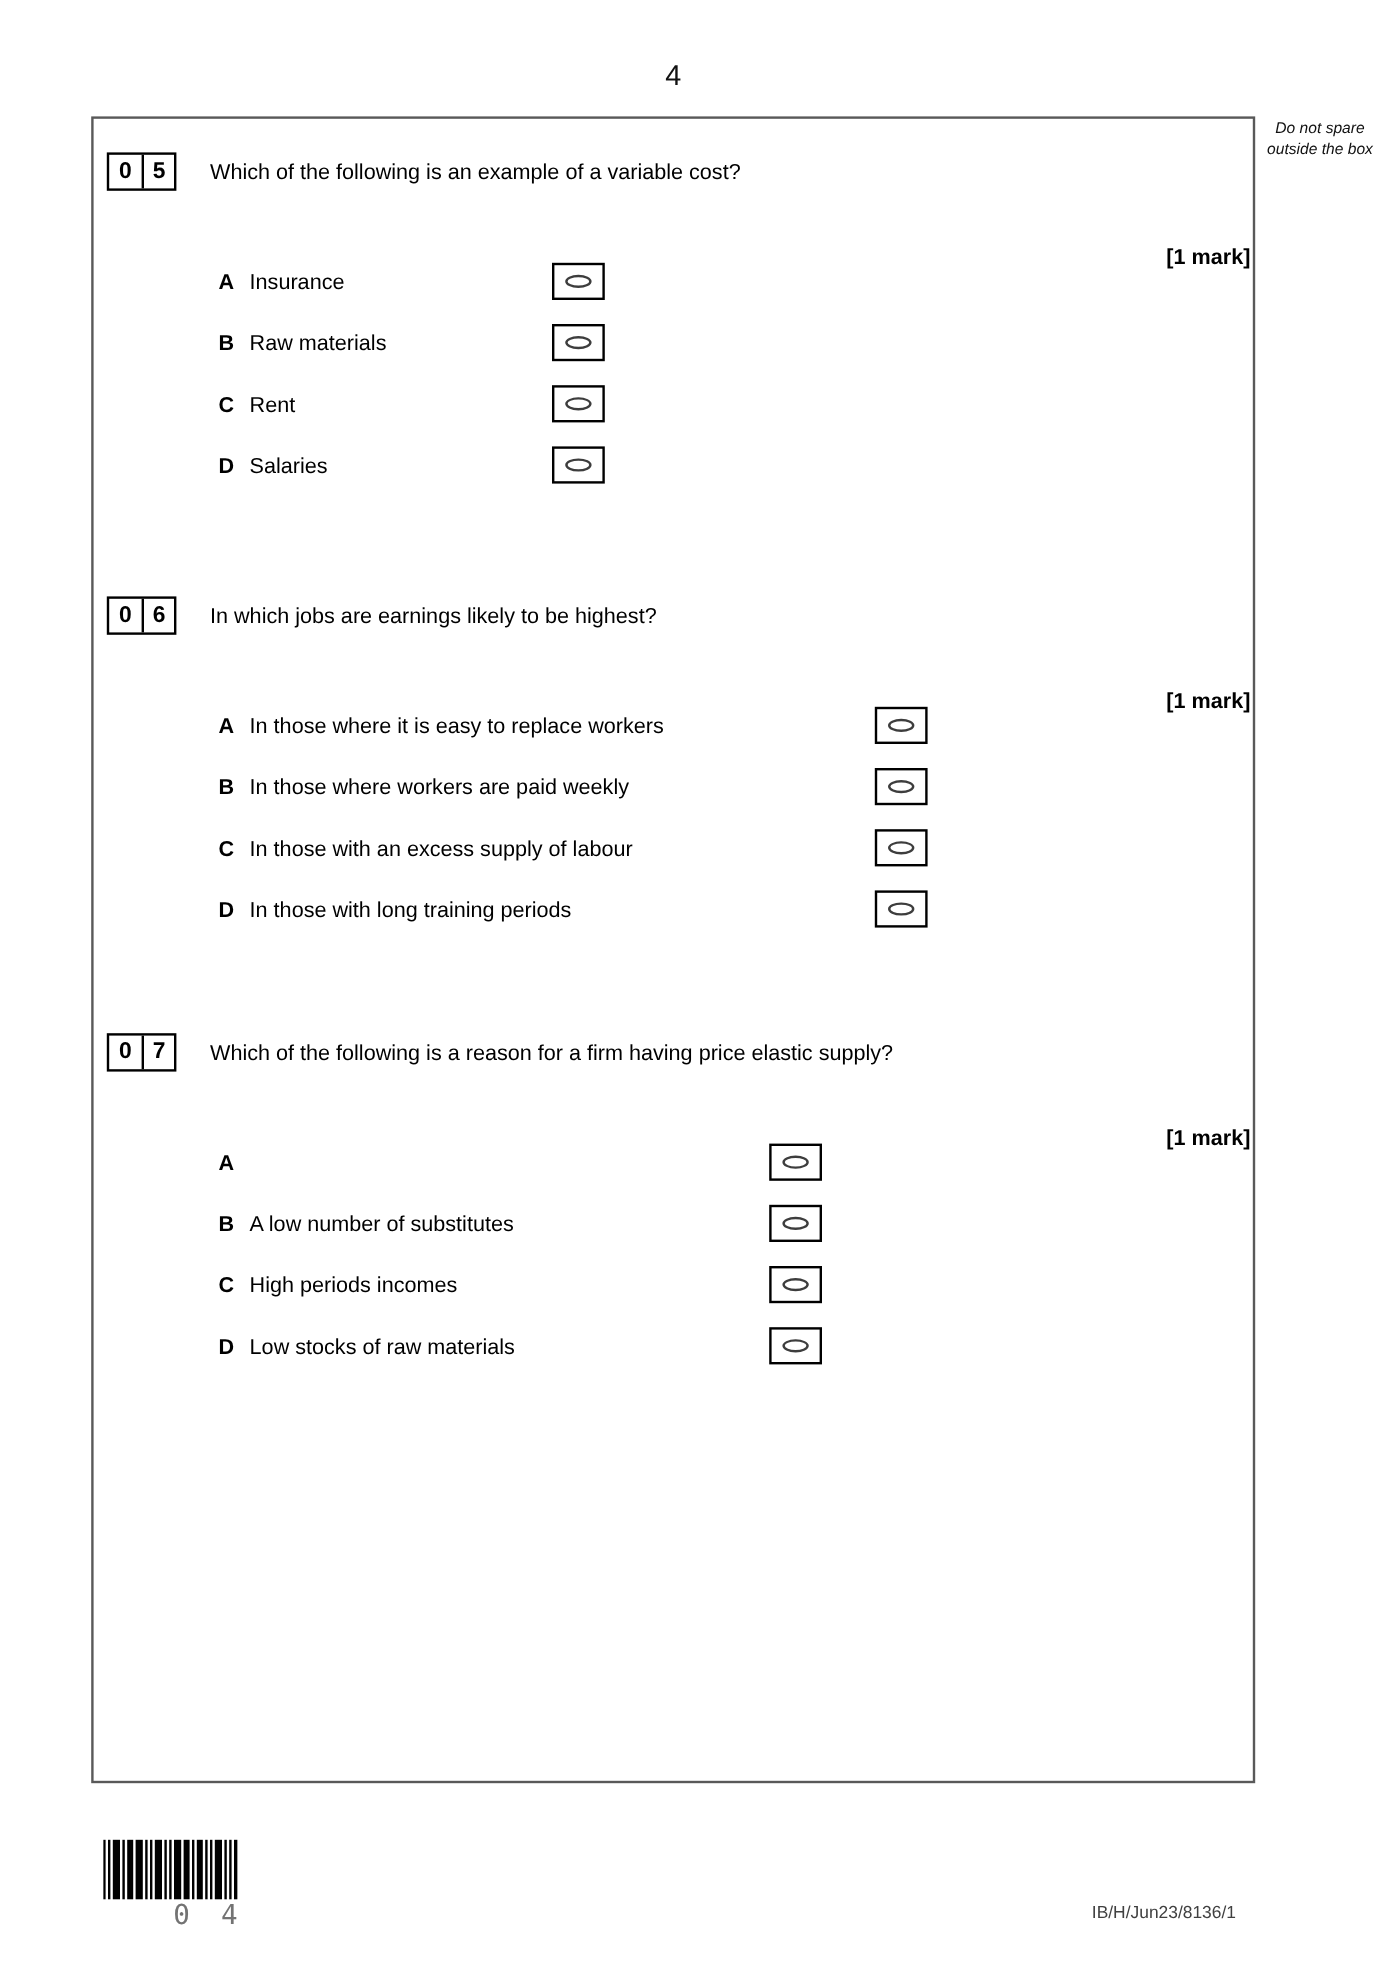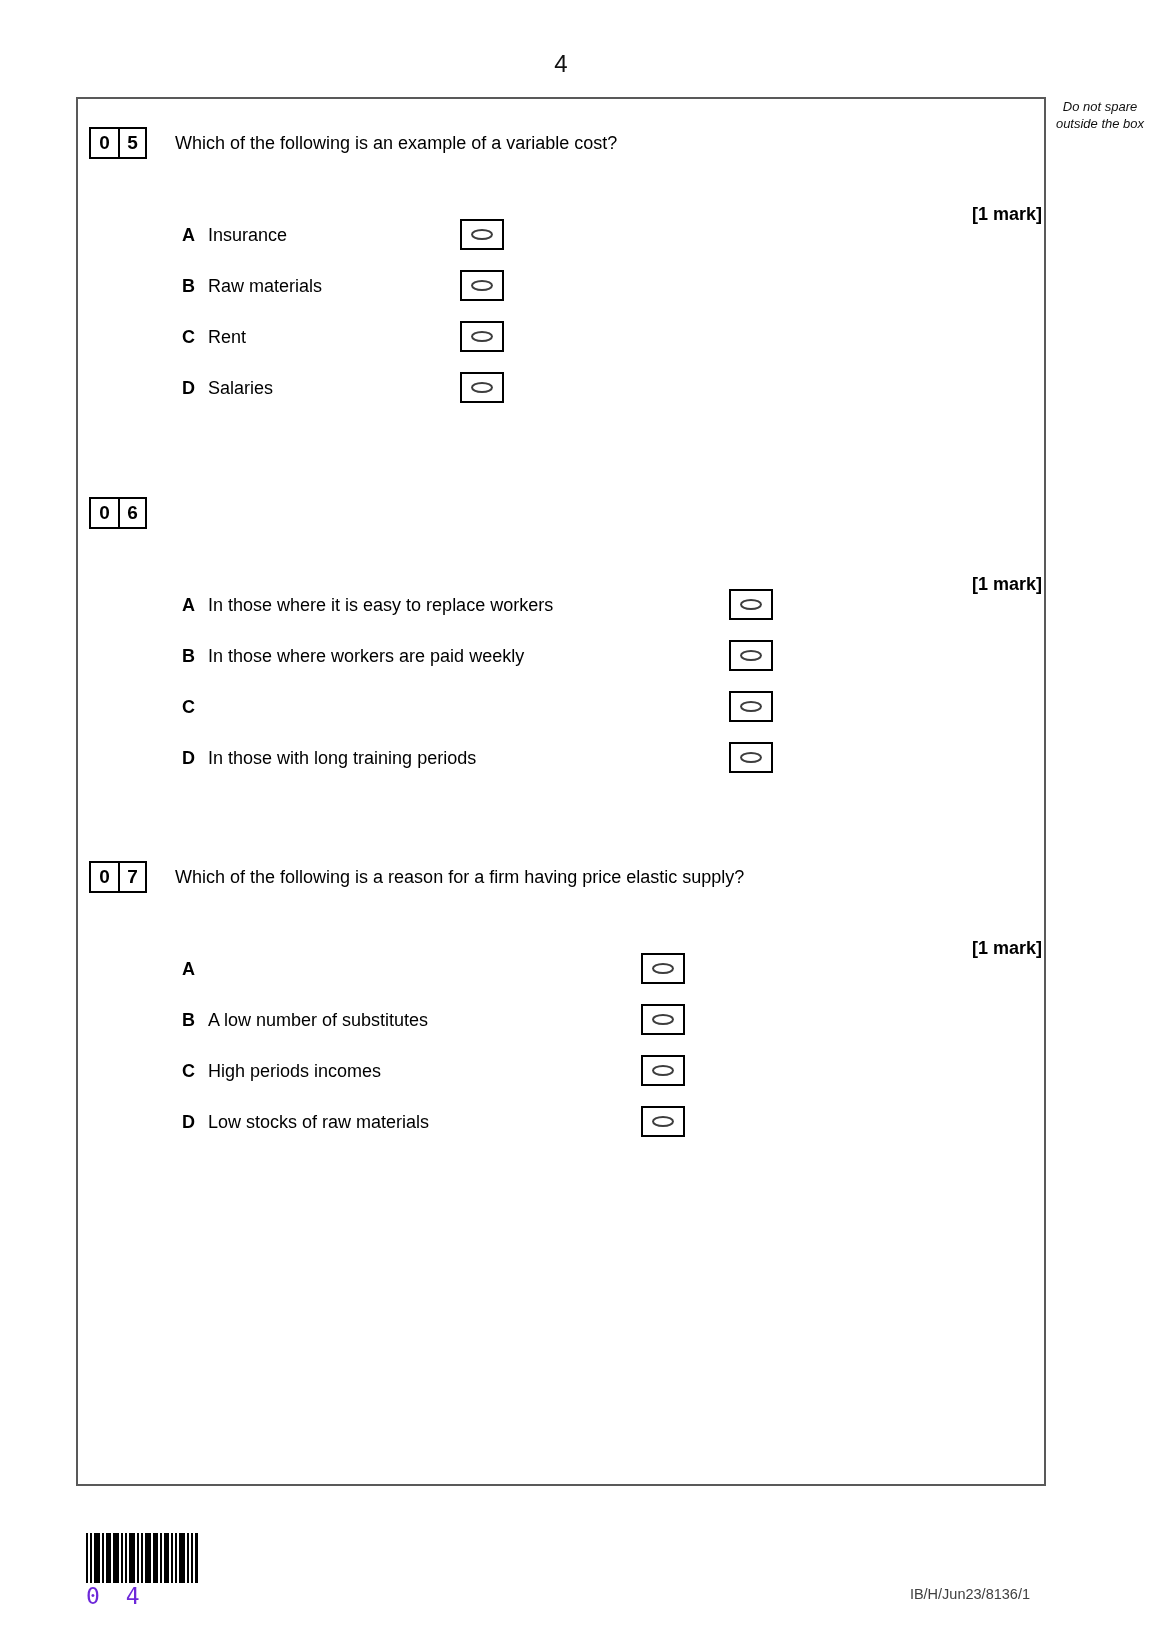--- a/index.html
+++ b/index.html
@@ -61,23 +61,23 @@
   .cb-q06 .checkbox { left:729px; }
   .cb-q07 .checkbox { left:641px; }
   .oval {
     width:22px; height:11px;
     border:2px solid #3d3d3d; border-radius:50%;
     background:#fff;
   }
   .barcode { position:absolute; left:86px; top:1533px; }
   .barcode-digits {
     position:absolute; left:86px; top:1583px; width:112px;
-    text-align:left;
+    text-align:right;
     font-family:"DejaVu Sans Mono","Liberation Mono",monospace;
-    font-size:23px; word-spacing:12px; color:#6d28d9;
+    font-size:23px; word-spacing:12px; color:#737373;
   }
   .paper-ref {
     position:absolute; right:128px; top:1586px;
     font-size:14.5px; color:#404040;
   }
 </style>
 </head>
 <body>
 
 <div class="page">
@@ -124,38 +124,40 @@
           <span class="oval"></span>
         </span>
     </div>
   </div>
 
   <div class="question question-06 cb-q06">
     <div class="qnum">
       <div class="cell">0</div>
       <div class="cell">6</div>
     </div>
+    <div class="qtext">In which jobs are earnings likely to be highest?</div>
     <div class="qmarks">[1 mark]</div>
 
     <div class="opt o1">
       <span class="letter">A</span>
       <span class="otext">In those where it is easy to replace workers</span>
       <span class="checkbox">
           <span class="oval"></span>
         </span>
     </div>
     <div class="opt o2">
       <span class="letter">B</span>
       <span class="otext">In those where workers are paid weekly</span>
       <span class="checkbox">
           <span class="oval"></span>
         </span>
     </div>
     <div class="opt o3">
       <span class="letter">C</span>
+      <span class="otext">In those with an excess supply of labour</span>
       <span class="checkbox">
           <span class="oval"></span>
         </span>
     </div>
     <div class="opt o4">
       <span class="letter">D</span>
       <span class="otext">In those with long training periods</span>
       <span class="checkbox">
           <span class="oval"></span>
         </span>

